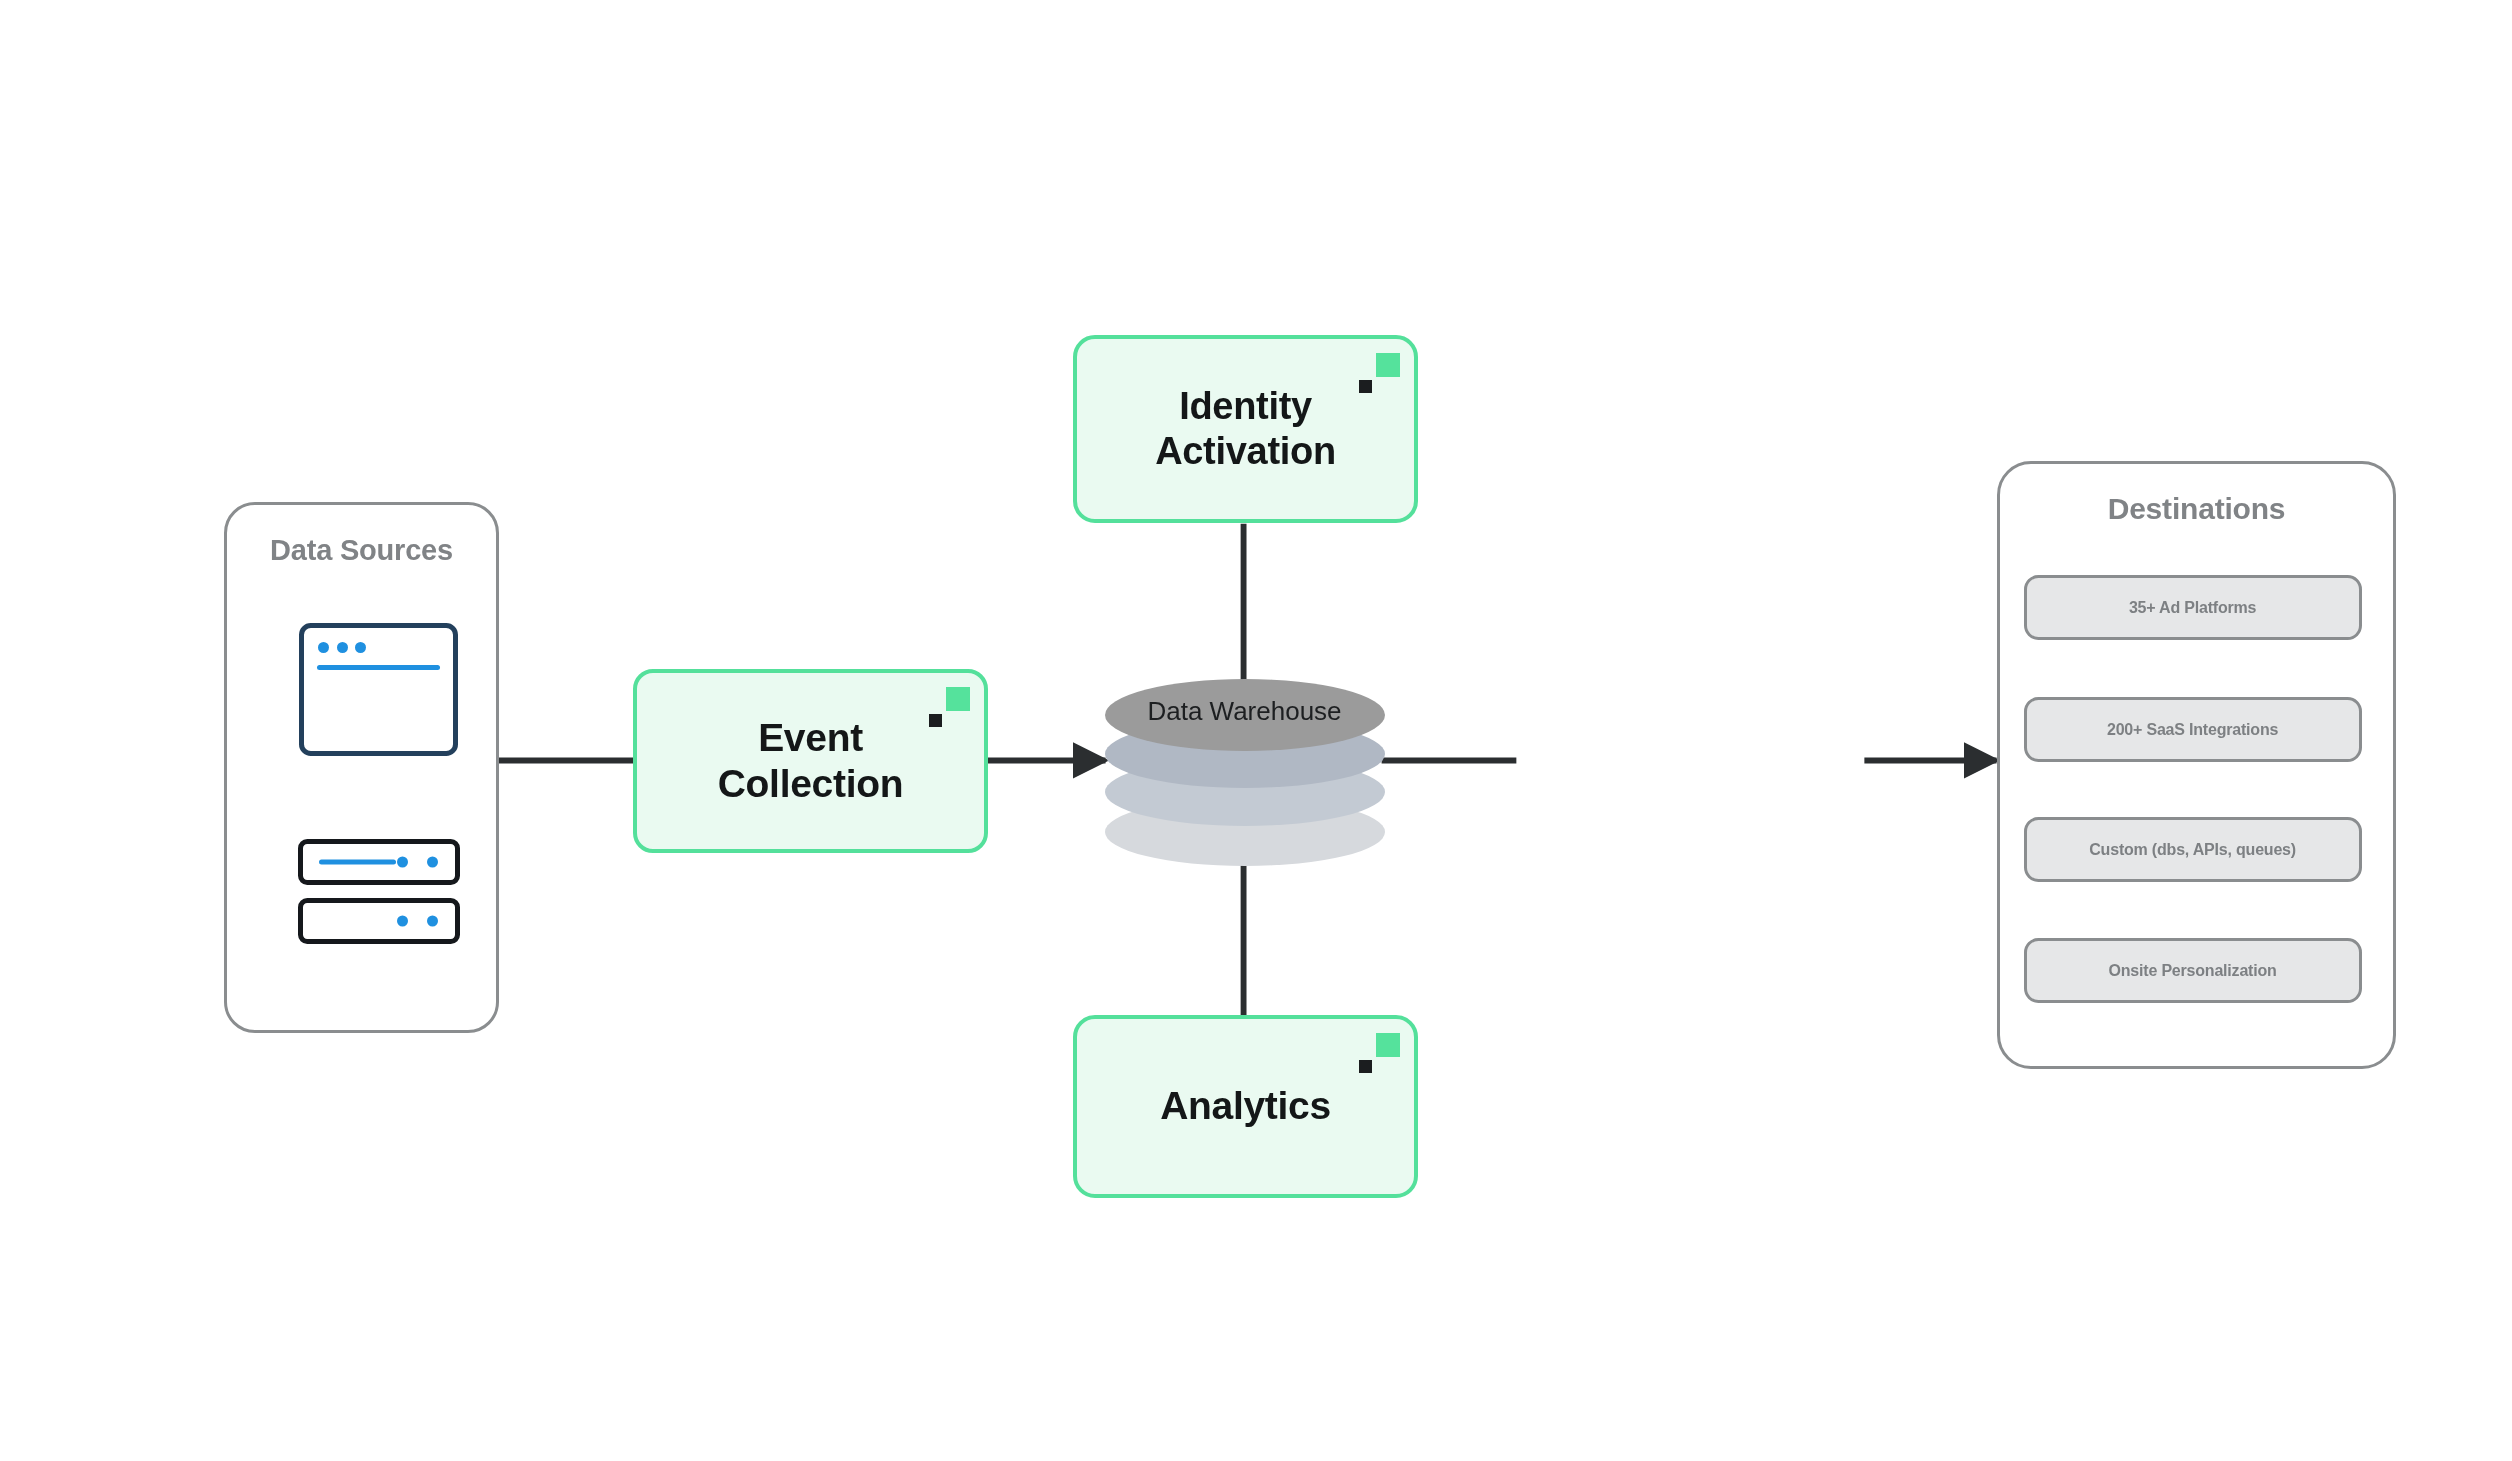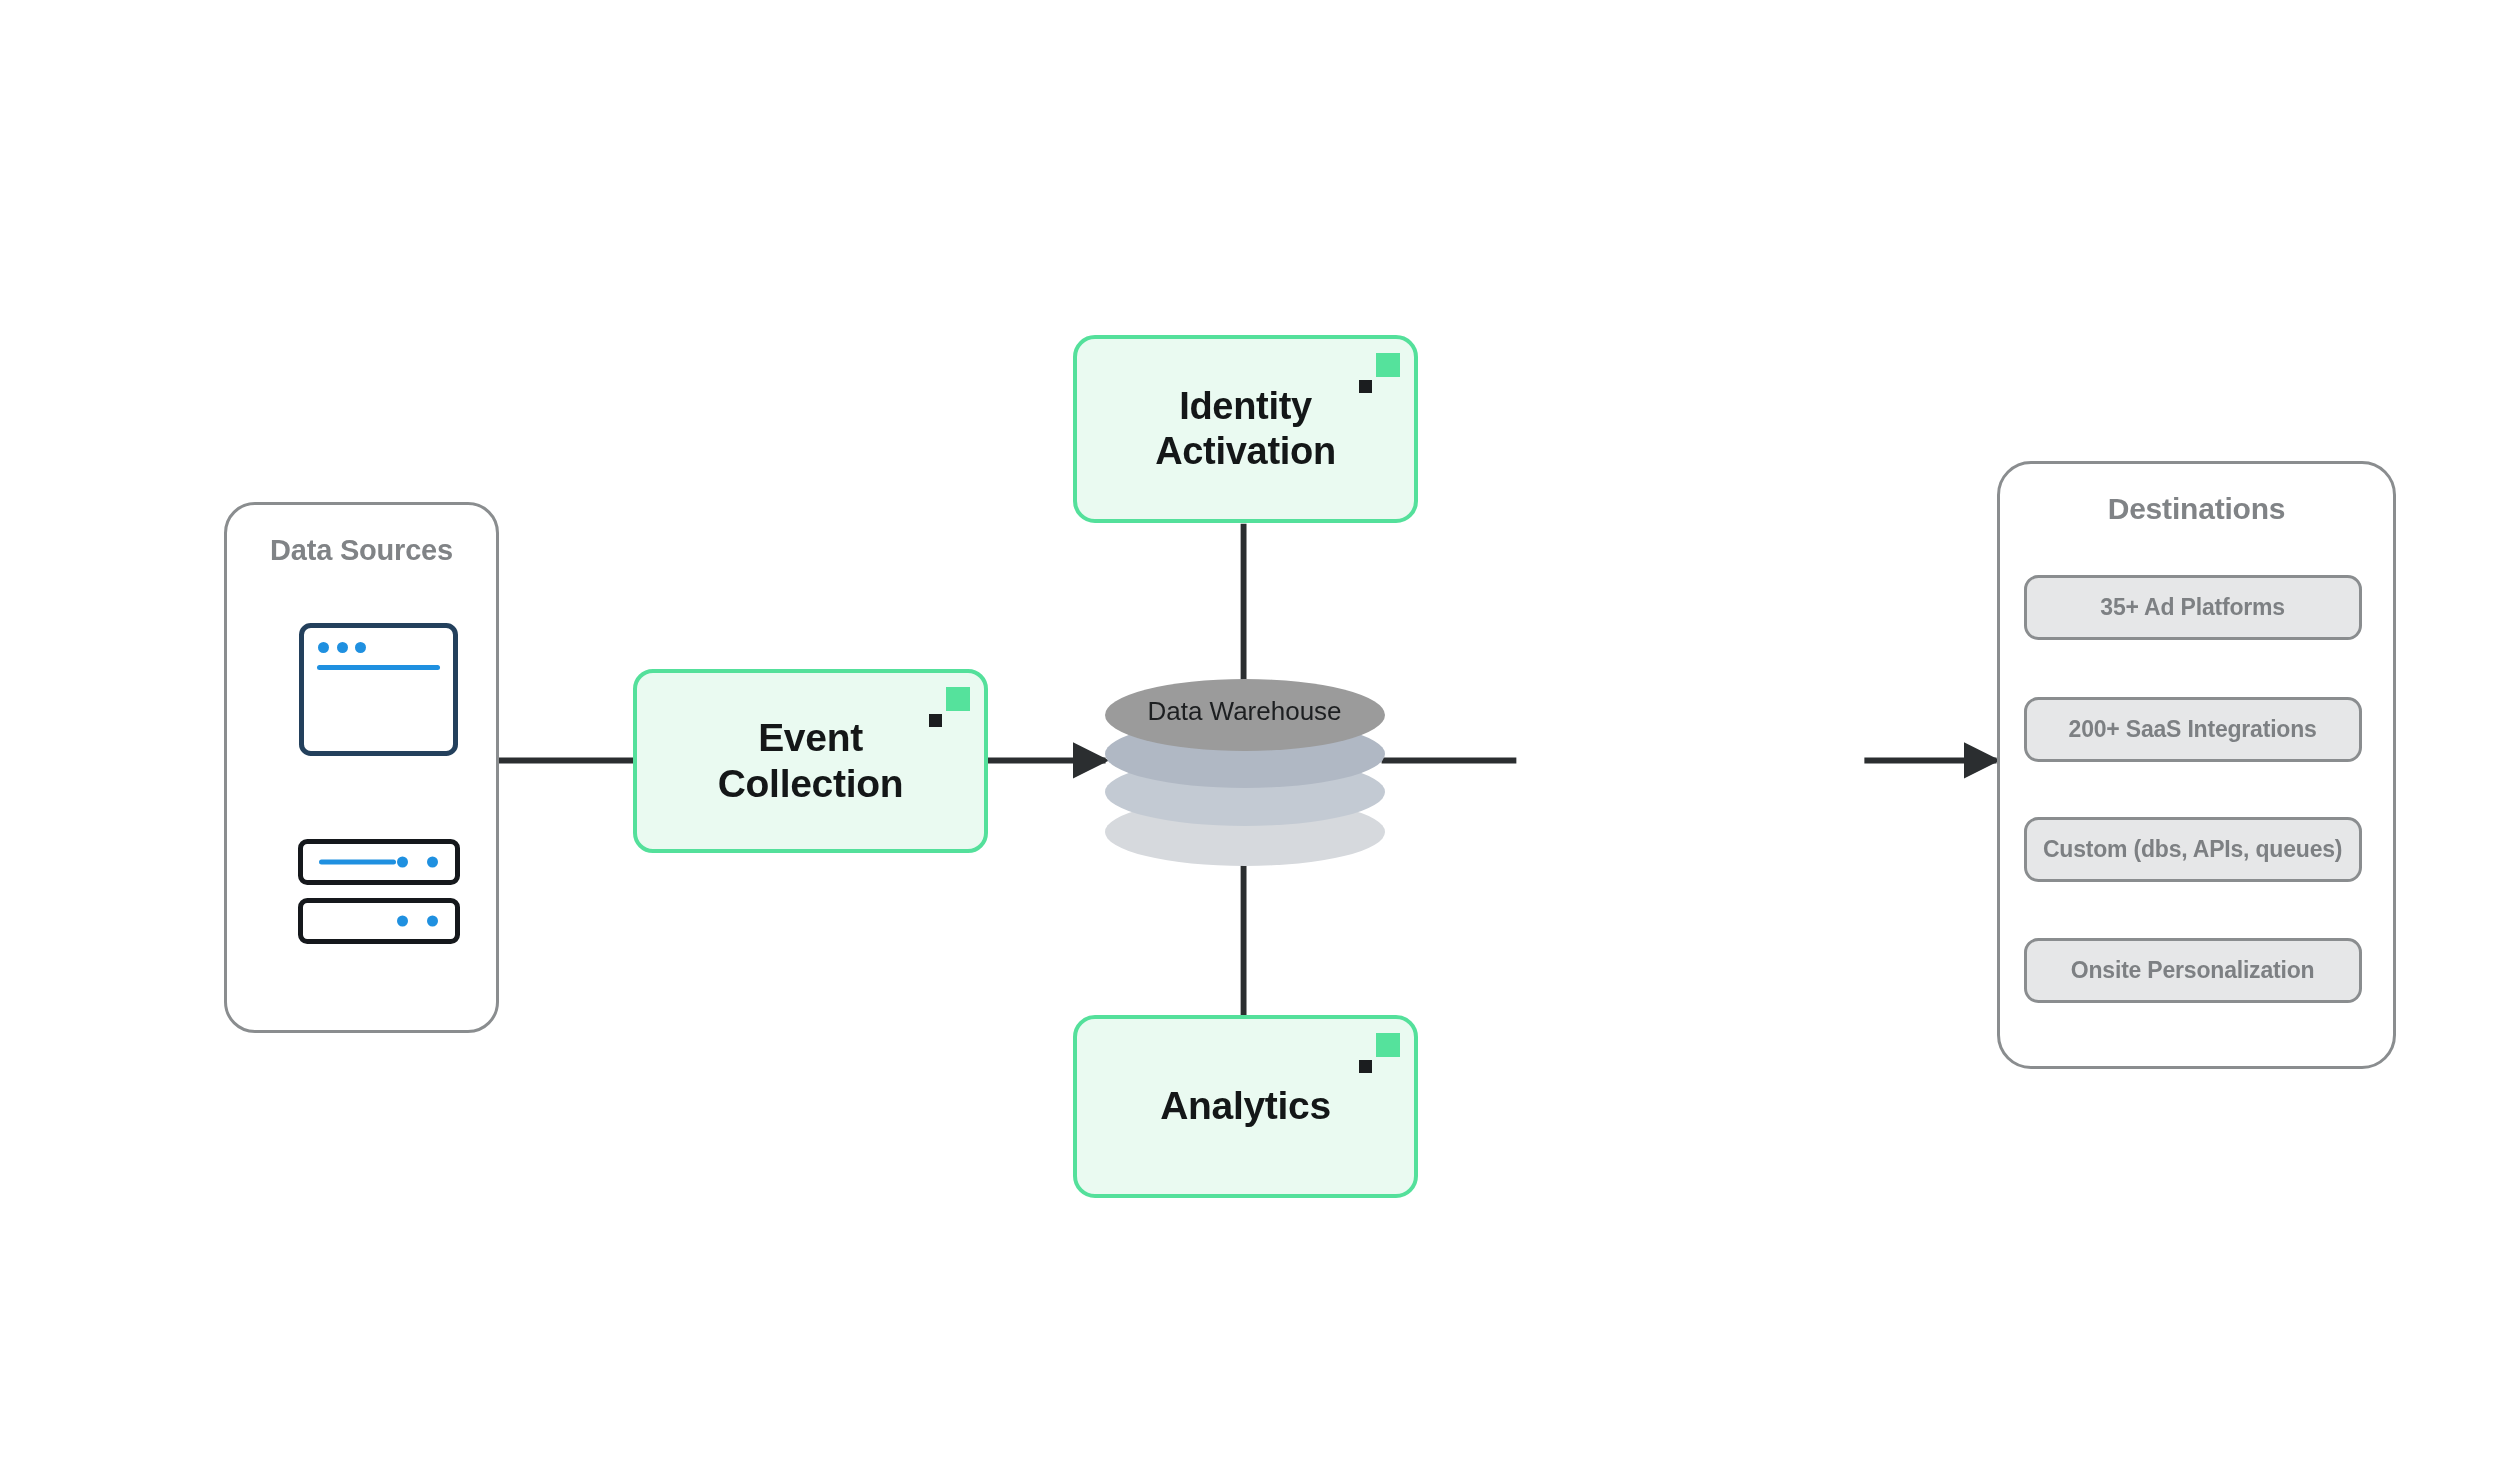--- a/index.html
+++ b/index.html
@@ -78,21 +78,21 @@
     border:3.9px solid #8a8d8f;border-radius:34px;background:#ffffff;z-index:5;
   }
   #destinations .panel-title{
     position:absolute;left:0;right:0;top:27.5px;text-align:center;
     color:#808386;font-weight:bold;font-size:30px;letter-spacing:-0.2px;
   }
   .dest-chip{
     position:absolute;box-sizing:border-box;
     background:#e6e7e8;border:3.3px solid #8a8d8f;border-radius:14.4px;
     display:flex;align-items:center;justify-content:center;
-    color:#7d8083;font-weight:bold;font-size:23px;letter-spacing:-0.2px;
+    color:#7d8083;font-weight:bold;font-size:16px;letter-spacing:-0.2px;
     white-space:nowrap;
   }
 </style>
 </head>
 <body>
 
 <div id="stage">
 
   <svg id="wires" viewBox="0 0 3840 2234" xmlns="http://www.w3.org/2000/svg">
     <defs>

